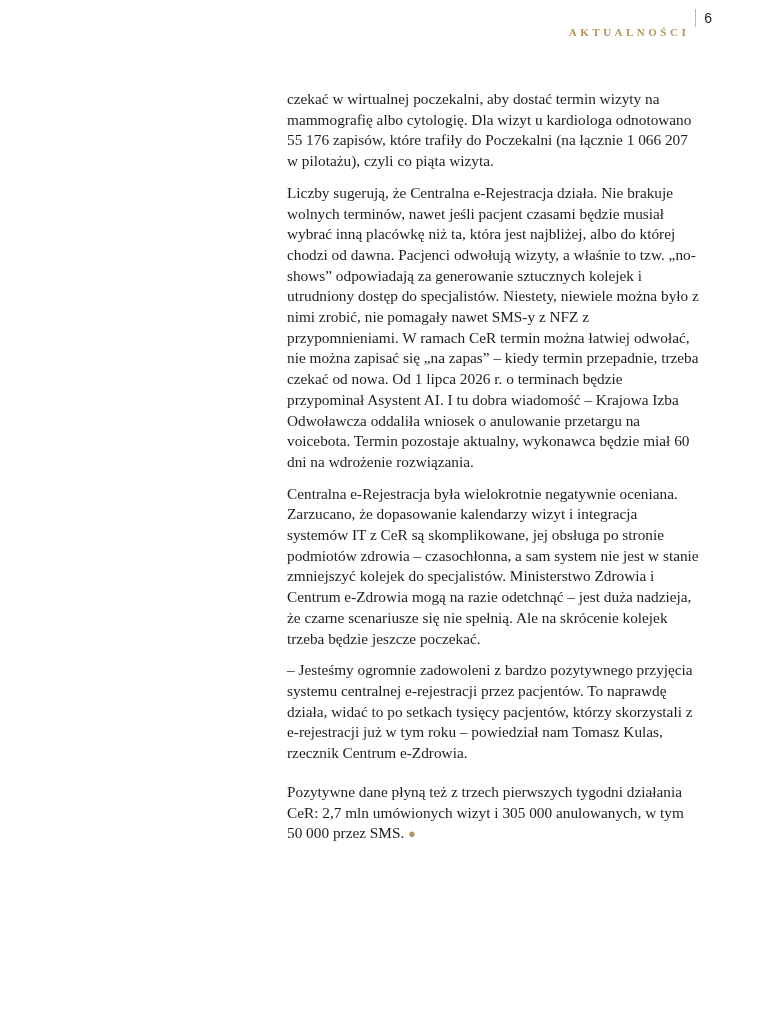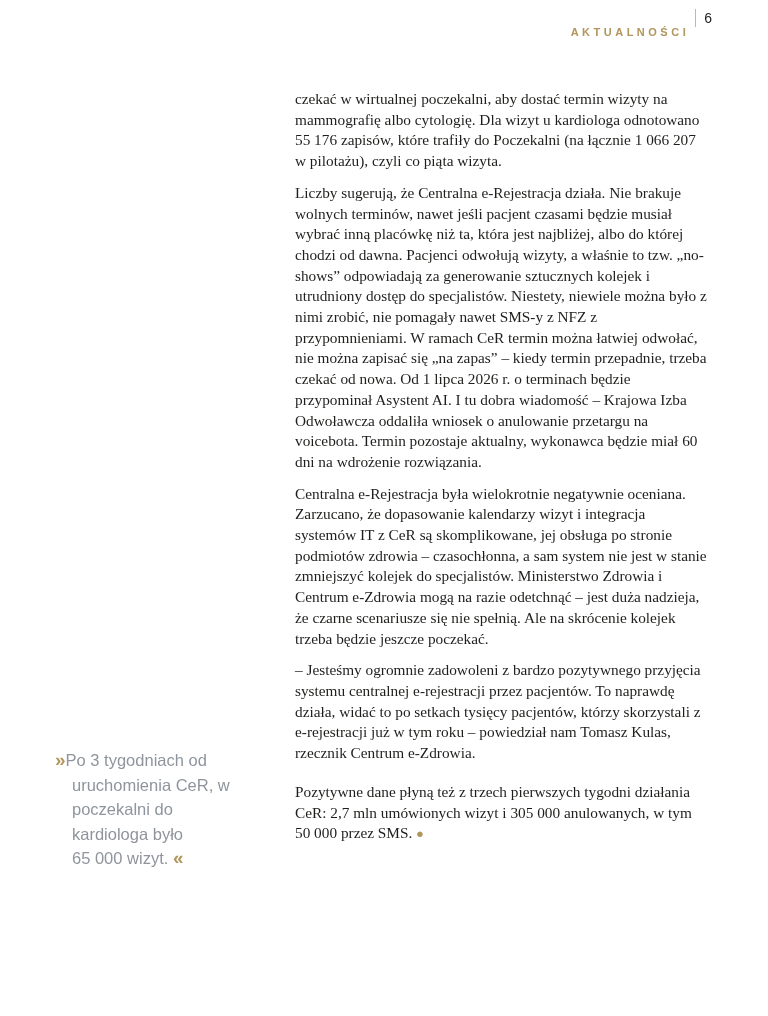--- a/index.html
+++ b/index.html
@@ -16,21 +16,21 @@
   
   .page-header {
     position: absolute;
     top: 7px;
     right: 56px;
     display: flex;
     align-items: center;
     height: 22px;
   }
   .section-label {
-    font-family: Liberation Sans, sans-serif;
+    font-family: Liberation Serif, serif;
     font-size: 11px;
     font-weight: 700;
     letter-spacing: 3.5px;
     color: var(--accent, #b2955a);
     text-transform: uppercase;
     white-space: nowrap;
     margin-top: 27px;
   }
   .header-divider {
     display: inline-block;
@@ -60,21 +60,21 @@
   }
   .quote-mark {
     color: var(--accent, #b2955a);
     font-weight: 700;
     font-size: 19px;
   }
 
   
   .article-column {
     position: absolute;
-    left: 295px;
+    left: 287px;
     top: 89px;
     width: 414px;
     font-family: "Liberation Serif", serif;
     font-size: 15.3px;
     line-height: 20.7px;
     color: var(--body-text, #1e1e1c);
     text-align: left;
   }
   .para { margin-bottom: 11px; }
   .para:last-child { margin-bottom: 0; margin-top: 18px; }
@@ -87,21 +87,20 @@
 <body>
 
 <div class="page">
 
   <header class="page-header">
     <span class="section-label">AKTUALNOŚCI</span>
     <span class="header-divider"></span>
     <span class="page-number">6</span>
   </header>
 
-  <aside class="pull-quote"><span class="quote-mark">»</span><span class="quote-text">Po 3 tygodniach od uruchomienia CeR, w poczekalni do kardiologa było 65&nbsp;000 wizyt. </span><span class="quote-mark">«</span></aside>
 
   <main class="article-column">
     <p class="para">czekać w wirtualnej poczekalni, aby dostać termin wizyty na mammografię albo cytologię. Dla wizyt u kardiologa odnotowano 55&nbsp;176 zapisów, które trafiły do Poczekalni (na łącznie 1&nbsp;066&nbsp;207 w pilotażu), czyli co piąta wizyta.</p>
     <p class="para">Liczby sugerują, że Centralna e-Rejestracja działa. Nie brakuje wolnych terminów, nawet jeśli pacjent czasami będzie musiał wybrać inną placówkę niż ta, która jest najbliżej, albo do której chodzi od dawna. Pacjenci odwołują wizyty, a właśnie to tzw. „no-shows” odpowiadają za generowanie sztucznych kolejek i utrudniony dostęp do specjalistów. Niestety, niewiele można było z nimi zrobić, nie pomagały nawet SMS-y z NFZ z przypomnieniami. W ramach CeR termin można łatwiej odwołać, nie można zapisać się „na zapas” – kiedy termin przepadnie, trzeba czekać od nowa. Od 1 lipca 2026 r. o terminach będzie przypominał Asystent AI. I tu dobra wiadomość – Krajowa Izba Odwoławcza oddaliła wniosek o anulowanie przetargu na voicebota. Termin pozostaje aktualny, wykonawca będzie miał 60 dni na wdrożenie rozwiązania.</p>
     <p class="para">Centralna e-Rejestracja była wielokrotnie negatywnie oceniana. Zarzucano, że dopasowanie kalendarzy wizyt i integracja systemów IT z CeR są skomplikowane, jej obsługa po stronie podmiotów zdrowia – czasochłonna, a sam system nie jest w stanie zmniejszyć kolejek do specjalistów. Ministerstwo Zdrowia i Centrum e-Zdrowia mogą na razie odetchnąć – jest duża nadzieja, że czarne scenariusze się nie spełnią. Ale na skrócenie kolejek trzeba będzie jeszcze poczekać.</p>
     <p class="para">– Jesteśmy ogromnie zadowoleni z bardzo pozytywnego przyjęcia systemu centralnej e-rejestracji przez pacjentów. To naprawdę działa, widać to po setkach tysięcy pacjentów, którzy skorzystali z e-rejestracji już w tym roku – powiedział nam Tomasz Kulas, rzecznik Centrum e-Zdrowia.</p>
     <p class="para"><span>Pozytywne dane płyną też z trzech pierwszych tygodni działania CeR: 2,7 mln umówionych wizyt i 305&nbsp;000 anulowanych, w tym 50&nbsp;000 przez SMS.</span> <span class="end-dot">●</span></p>
   </main>
 
 </div>

